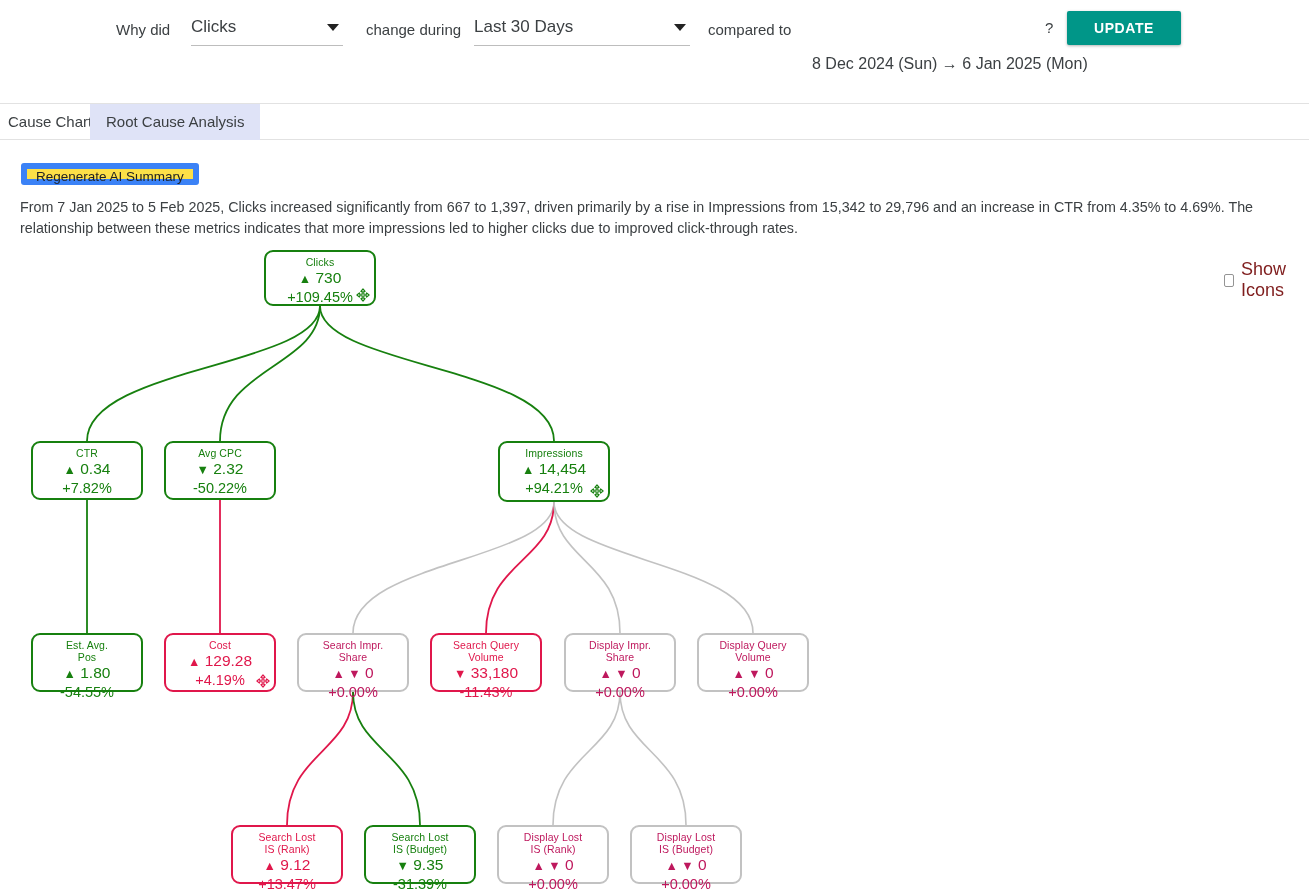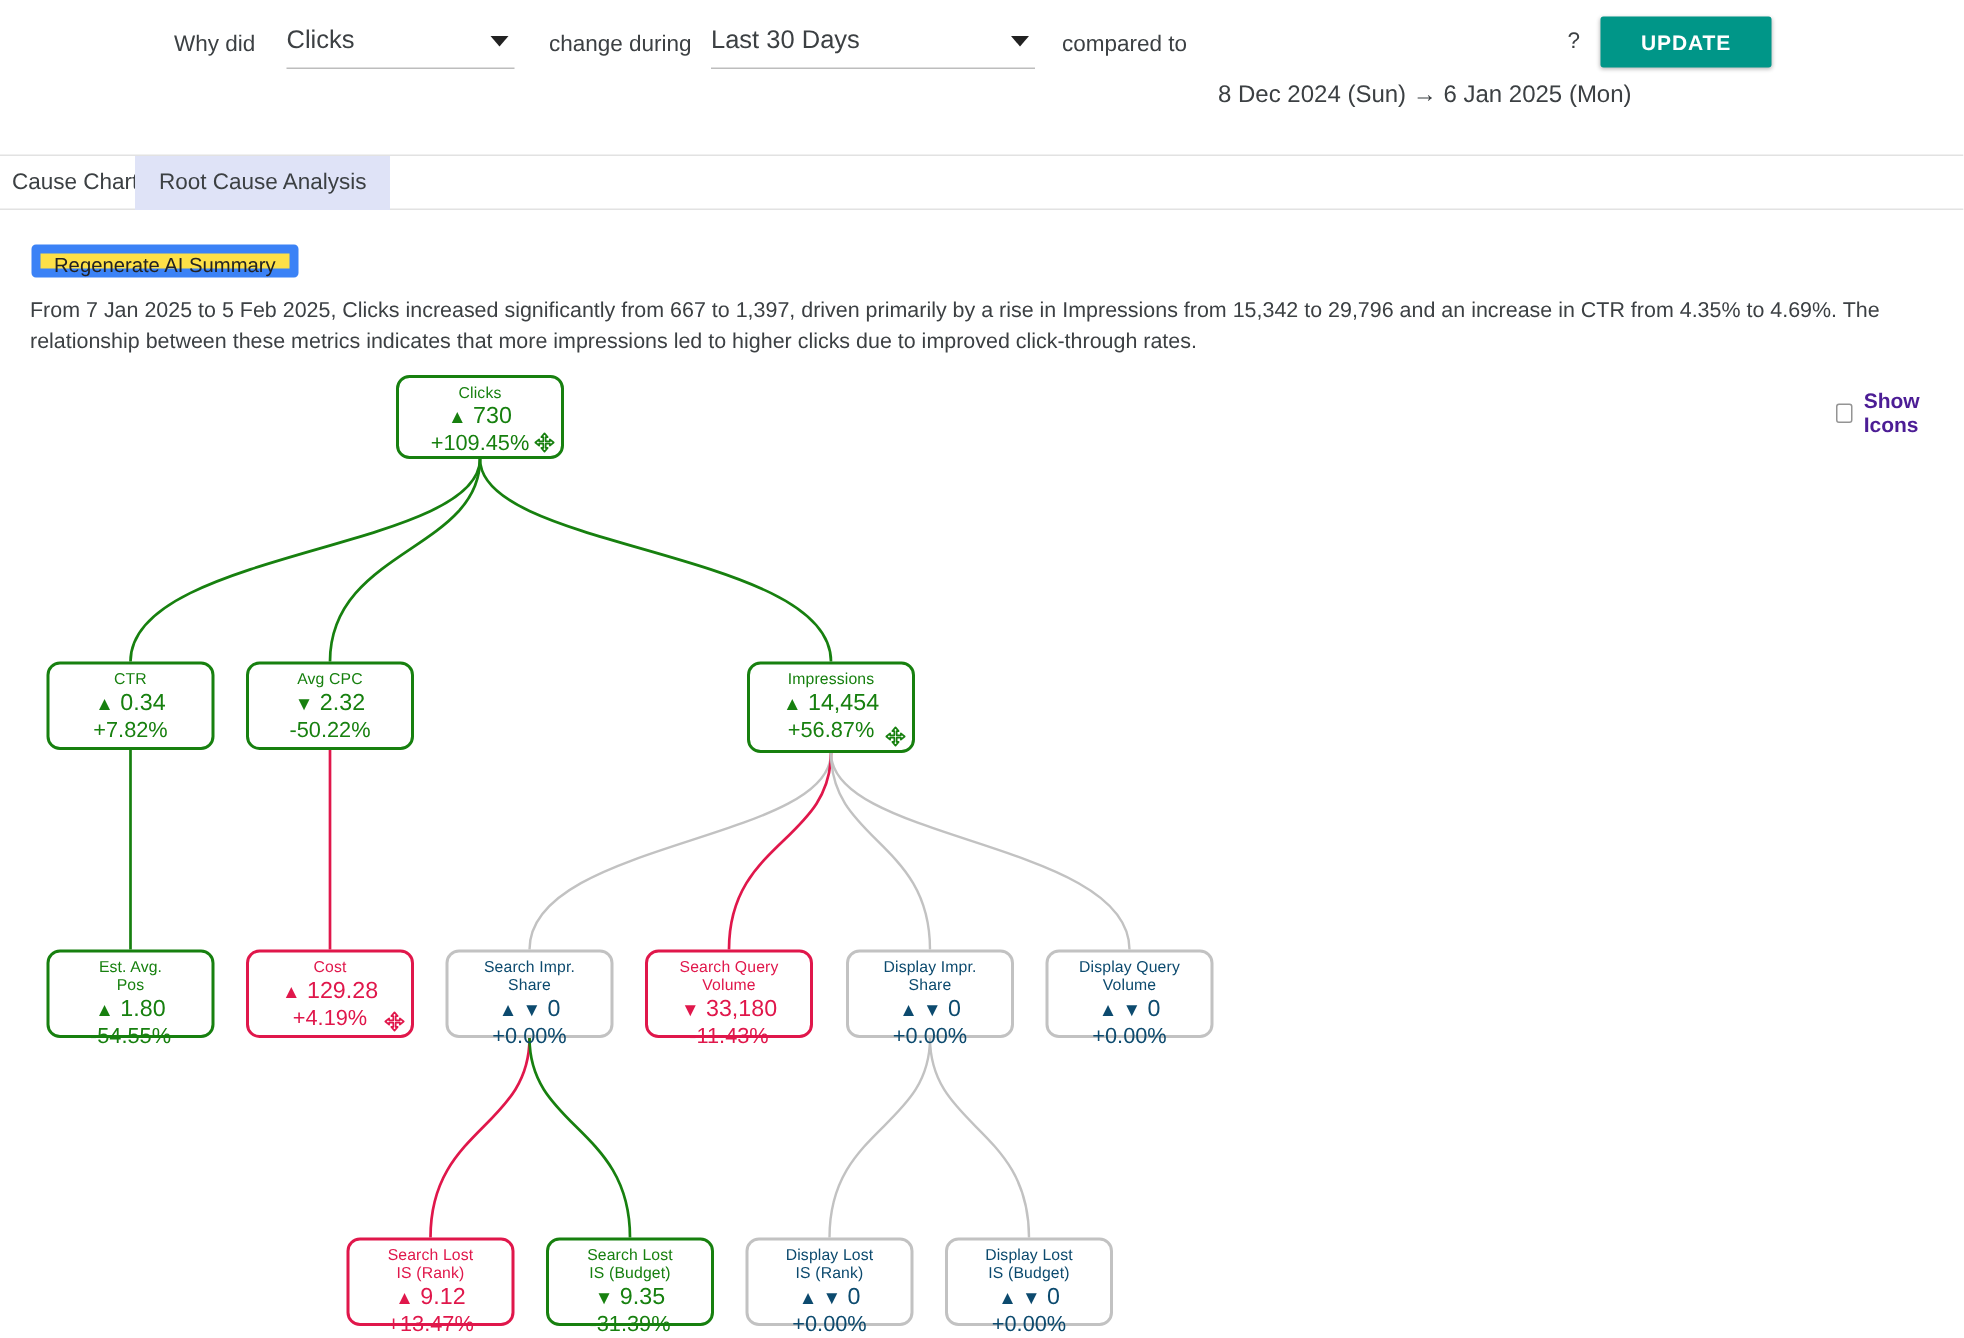--- a/index.html
+++ b/index.html
@@ -122,21 +122,21 @@
     top: 259px; left: 1224px;
     display: flex; align-items: center; gap: 7px;
     cursor: pointer;
   }
   #show-icons-box {
     width: 13px; height: 13px;
     border: 1px solid #949494;
     border-radius: 2px;
     background: #fff;
   }
-  #show-icons-label { font-size: 14px; color: #4c1d95; font-weight: bold; }
+  #show-icons-label { font-size: 18px; color: #7f1d1d; }
 
   
   #tree-canvas {
     position: absolute;
     top: 0; left: 0;
     width: 1309px; height: 892px;
     pointer-events: none;
   }
   #tree-area { position: absolute; top: 0; left: 0; width: 1309px; height: 892px; }
 
@@ -159,21 +159,21 @@
     line-height: 19px;
     white-space: nowrap;
   }
   .node .n-pct {
     font-size: 14.5px;
     line-height: 17px;
   }
   .node .arrow { font-size: 12.5px; }
   .node.green { border-color: #17800f; color: #17800f; }
   .node.red   { border-color: #e0174b; color: #e0174b; }
-  .node.grey  { border-color: #c2c2c2; color: #0c4a6e; }
+  .node.grey  { border-color: #c2c2c2; color: #be185d; }
 
   .move-handle {
     position: absolute;
     right: 4px; bottom: 2px;
     width: 14px; height: 14px;
     cursor: move;
   }
 </style>
 </head>
 <body>
@@ -246,21 +246,21 @@
         <div class="n-pct">+7.82%</div>
       </div>
       <div class="node green" style="left: 164px; top: 441px; width: 112px; height: 59px;">
         <div class="n-title">Avg CPC</div>
         <div class="n-value"><span class="arrow">▼</span><span> 2.32</span></div>
         <div class="n-pct">-50.22%</div>
       </div>
       <div class="node green" style="left: 498px; top: 441px; width: 112px; height: 61px;">
         <div class="n-title">Impressions</div>
         <div class="n-value"><span class="arrow">▲</span><span> 14,454</span></div>
-        <div class="n-pct">+56.87%</div>
+        <div class="n-pct">+94.21%</div>
         <span class="move-handle"><svg viewBox="0 0 16 16" width="14" height="14">
             <path d="M8 1 L10.4 3.9 L8.9 3.9 L8.9 7.1 L12.1 7.1 L12.1 5.6 L15 8 L12.1 10.4 L12.1 8.9 L8.9 8.9 L8.9 12.1 L10.4 12.1 L8 15 L5.6 12.1 L7.1 12.1 L7.1 8.9 L3.9 8.9 L3.9 10.4 L1 8 L3.9 5.6 L3.9 7.1 L7.1 7.1 L7.1 3.9 L5.6 3.9 Z" fill="none" stroke="#17800f" stroke-width="1.3" stroke-linejoin="round"></path>
           </svg></span>
       </div>
       <div class="node green" style="left: 31px; top: 633px; width: 112px; height: 59px;">
         <div class="n-title">Est. Avg.<br>Pos</div>
         <div class="n-value"><span class="arrow">▲</span><span> 1.80</span></div>
         <div class="n-pct">-54.55%</div>
       </div>
       <div class="node red" style="left: 164px; top: 633px; width: 112px; height: 59px;">

